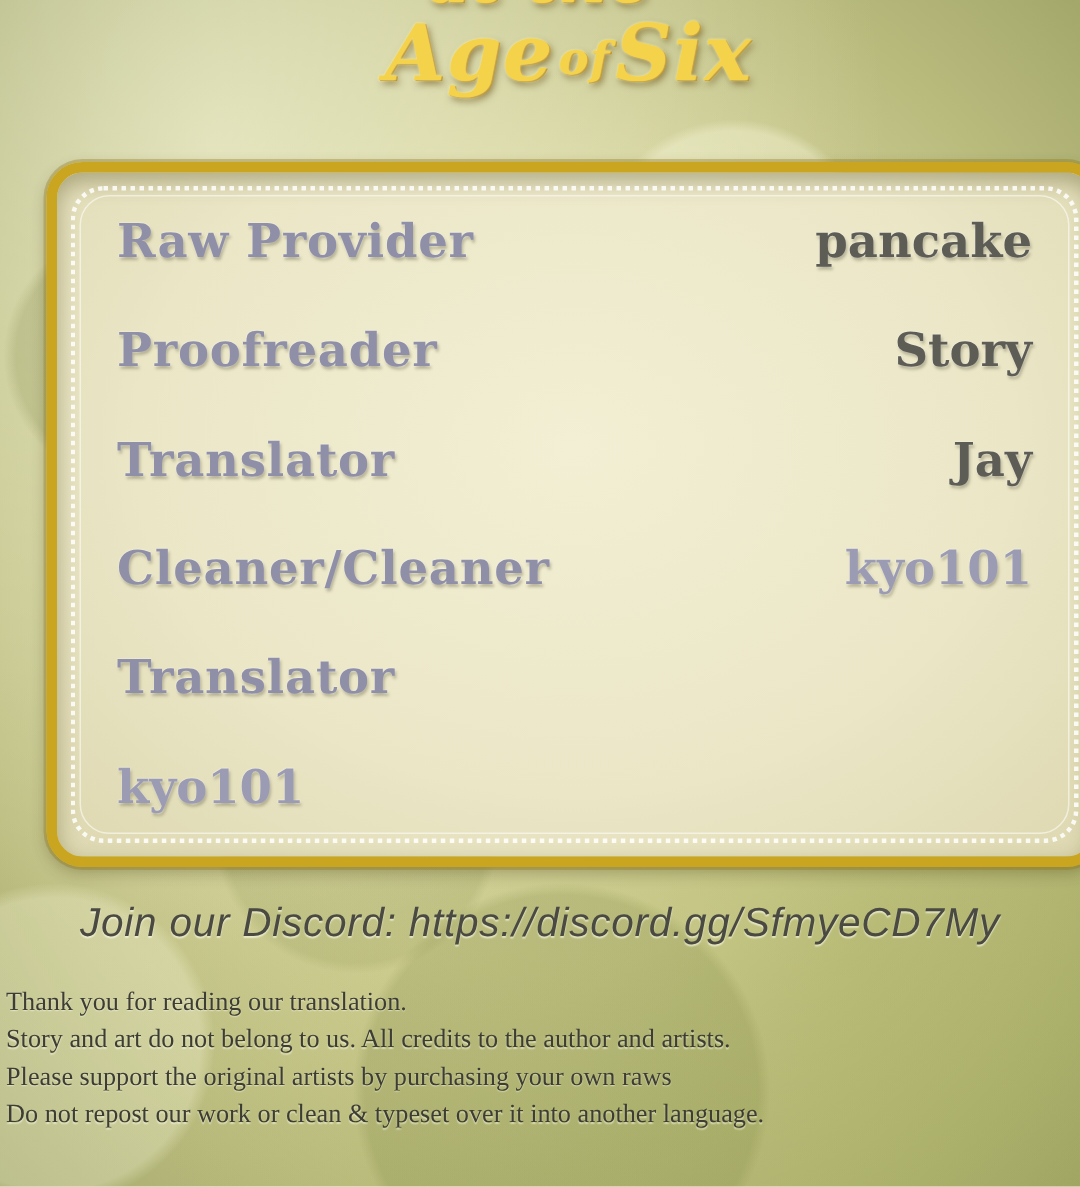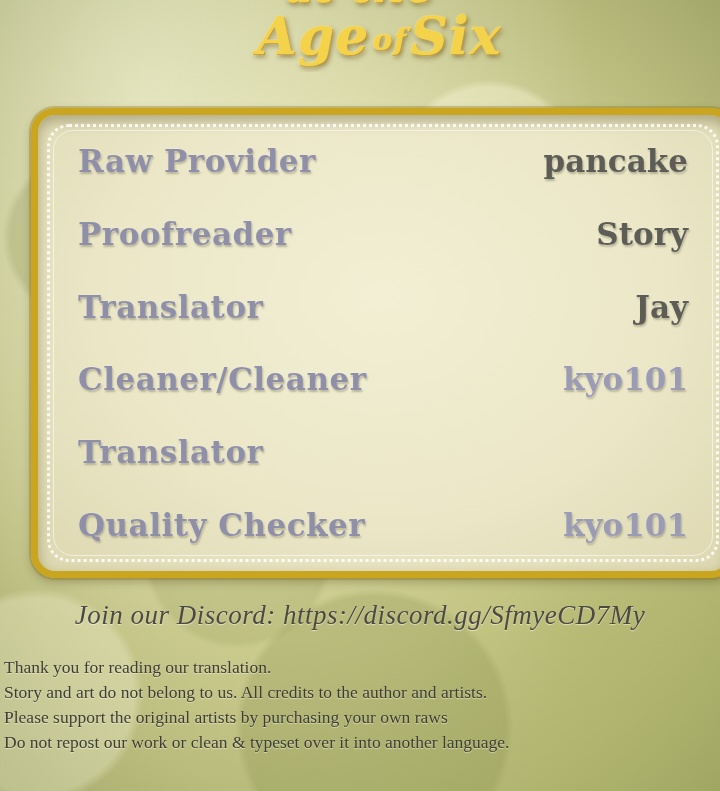--- a/index.html
+++ b/index.html
@@ -148,21 +148,21 @@
     color: #5d5d55;
   }
 
   
   .discord {
     position: absolute;
     top: 600px;
     left: 0;
     width: 720px;
     text-align: center;
-    font-family: Liberation Serif, serif;
+    font-family: Liberation Sans, sans-serif;
     font-style: italic;
     font-size: 27px;
     color: #4a4a42;
     letter-spacing: 0.5px;
     text-shadow: 0 1px 1px rgba(255,255,240,0.6);
   }
   .legal {
     position: absolute;
     top: 655px;
     left: 4px;
@@ -211,21 +211,20 @@
       <div class="row">
         <span class="role">Cleaner/Cleaner</span>
         <span class="name">kyo101</span>
       </div>
 
       <div class="row">
         <span class="role">Translator</span>
       </div>
 
       <div class="row">
-        <span class="role">Quality Checker</span>
         <span class="name">kyo101</span>
       </div>
 
     </div>
   </div>
 
   <div class="discord">Join our Discord: https://discord.gg/SfmyeCD7My</div>
 
   <div class="legal">
     <div>Thank you for reading our translation.</div>

